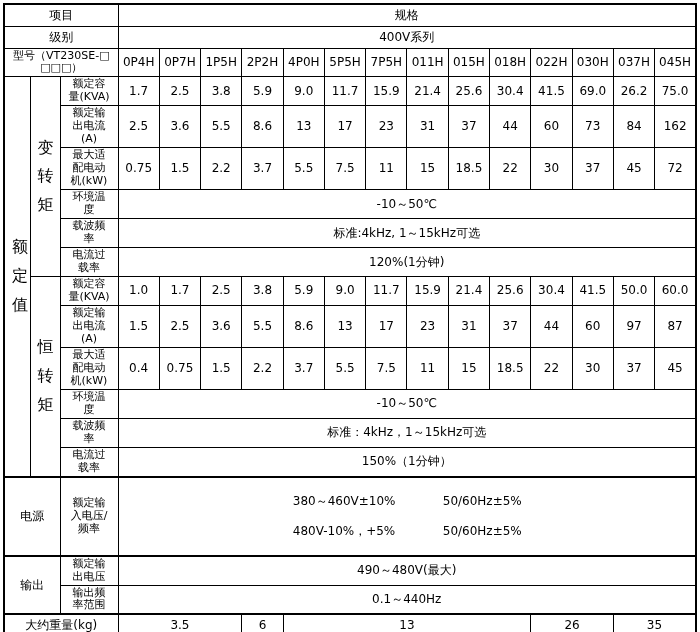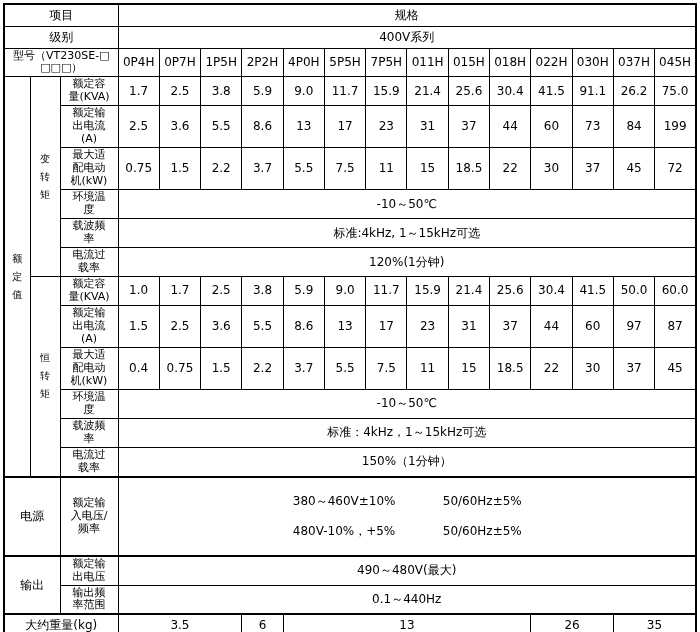--- a/index.html
+++ b/index.html
@@ -11,21 +11,21 @@
   table.spec {
     border-collapse:collapse; table-layout:fixed;
     width:694px; margin:3px; border:2px solid #000;
   }
   td {
     border:1px solid #000; text-align:center; vertical-align:middle;
     font-size:12px; line-height:1.25; padding:1px 2px;
     white-space:pre-line; overflow:hidden;
   }
   td.lbl { font-size:11px; line-height:1.18; padding:1px 1px;text-align:center; }
-  td.vcell { font-size:10px; line-height:1.8; word-break:break-all; padding:0 7px; }
+  td.vcell { font-size:16px; line-height:1.8; word-break:break-all; padding:0 7px; }
   tr.h22{height:22px} tr.h26{height:26px} tr.h28{height:28px}
   tr.h38{height:38px} tr.h24{height:24px}
   tr.h44{height:44px}
   tr.thick > td { border-top-width:2px; }
   .pwline { text-align:center;padding-left:12px; }
   .pwline span { display:inline-block; text-align:left; }
   .pw-left { width:150px; }
   .pw-right { width:90px; }
 </style>
 </head>
@@ -91,21 +91,21 @@
         <td>2.5</td>
         <td>3.8</td>
         <td>5.9</td>
         <td>9.0</td>
         <td>11.7</td>
         <td>15.9</td>
         <td>21.4</td>
         <td>25.6</td>
         <td>30.4</td>
         <td>41.5</td>
-        <td>91.1</td>
+        <td>69.0</td>
         <td>26.2</td>
         <td>75.0</td>
       </tr>
 
   <tr class="h38">
     <td class="lbl">额定输
 出电流
 (A)</td>
   <td>2.5</td>
         <td>3.6</td>
@@ -113,21 +113,21 @@
         <td>8.6</td>
         <td>13</td>
         <td>17</td>
         <td>23</td>
         <td>31</td>
         <td>37</td>
         <td>44</td>
         <td>60</td>
         <td>73</td>
         <td>84</td>
-        <td>199</td>
+        <td>162</td>
       </tr>
 
   <tr class="h38">
     <td class="lbl">最大适
 配电动
 机(kW)</td>
   <td>0.75</td>
         <td>1.5</td>
         <td>2.2</td>
         <td>3.7</td>

